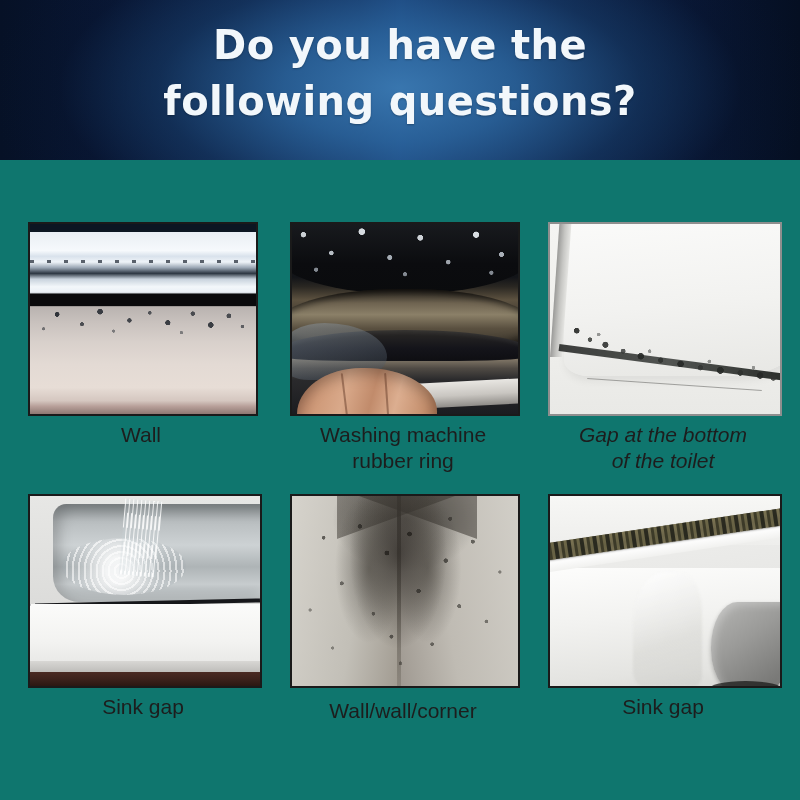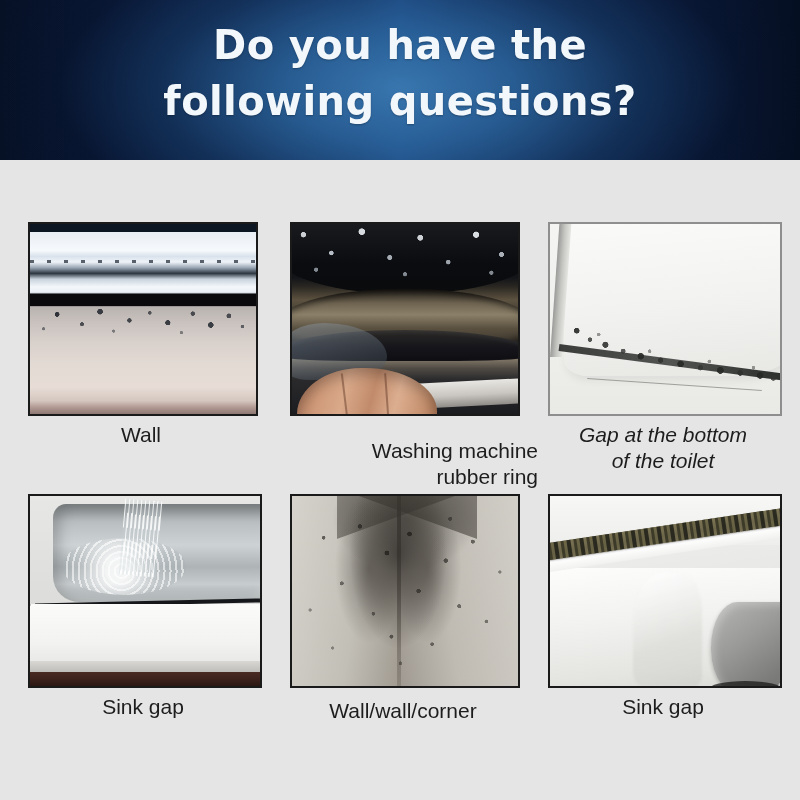--- a/index.html
+++ b/index.html
@@ -10,21 +10,21 @@
   body {
     width: 800px;
     height: 800px;
     overflow: hidden;
     font-family: "Liberation Sans", sans-serif;
   }
   .page {
     position: relative;
     width: 800px;
     height: 800px;
-    background: #e5e5e5;
+    background: #0f766e;
   }
 
   
   .banner {
     position: relative;
     width: 800px;
     height: 160px;
     background:
       radial-gradient(ellipse 52% 120% at 50% 55%,
         rgba(58,120,176,0.95) 0%,
@@ -101,21 +101,21 @@
   
   #tile-1 { left: 28px;  top: 62px;  width: 226px; height: 190px; }
   #tile-2 { left: 290px; top: 62px;  width: 226px; height: 190px; }
   #tile-3 { left: 548px; top: 62px;  width: 230px; height: 190px; }
   
   #tile-4 { left: 28px;  top: 334px; width: 230px; height: 190px; }
   #tile-5 { left: 290px; top: 334px; width: 226px; height: 190px; }
   #tile-6 { left: 548px; top: 334px; width: 230px; height: 190px; }
 
   .cap-1 { top: 200px; }
-  .cap-2 { top: 216px; text-align: right; }
+  .cap-2 { top: 200px; }
   .cap-3 { top: 200px; font-style: italic; }
   .cap-4 { top: 200px; }
   .cap-5 { top: 204px; }
   .cap-6 { top: 200px; }
 
   
 
   
   .art-wall {
     background:

